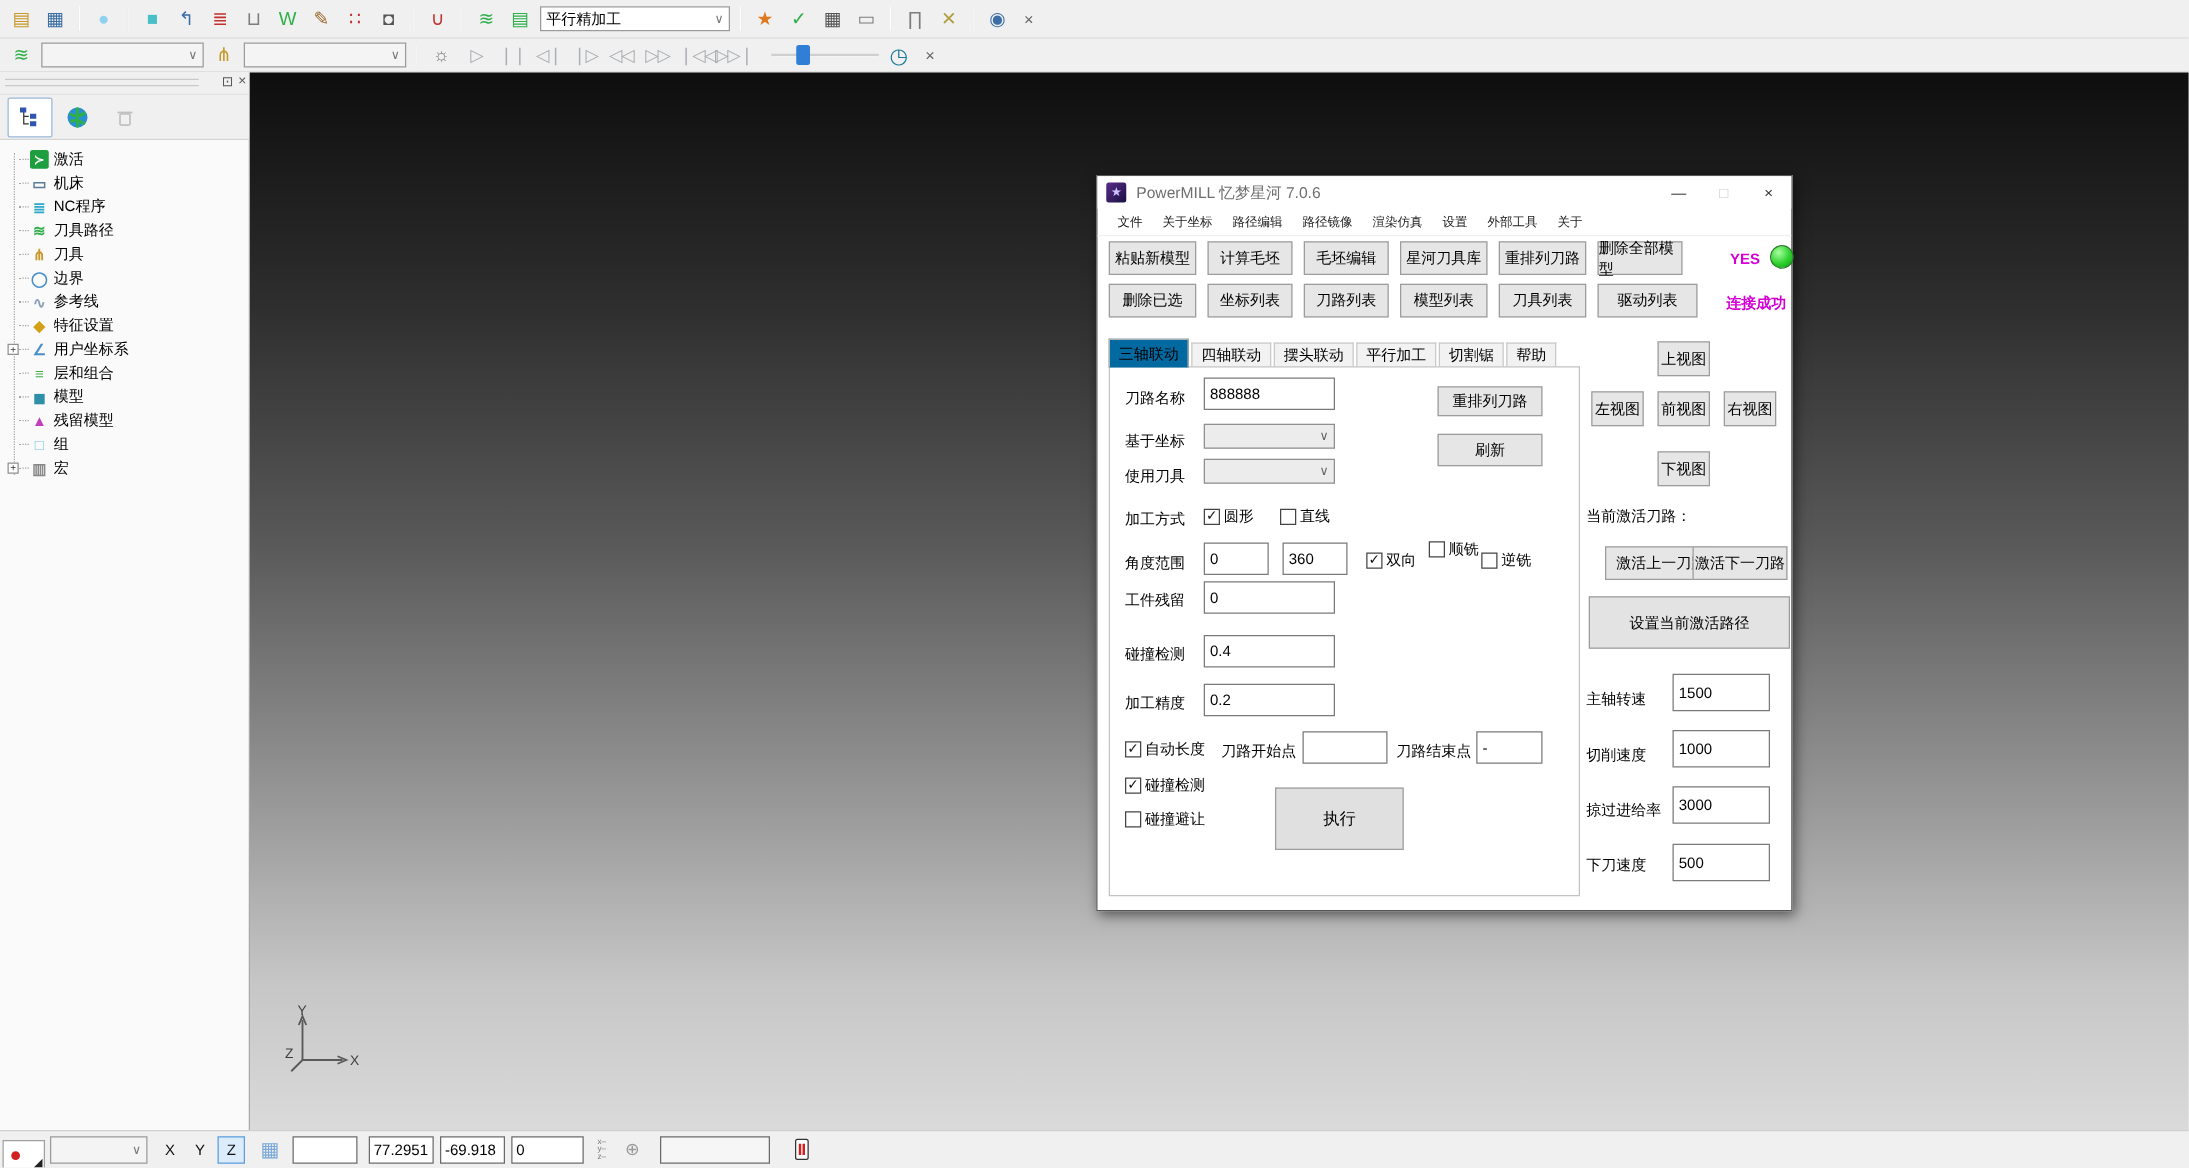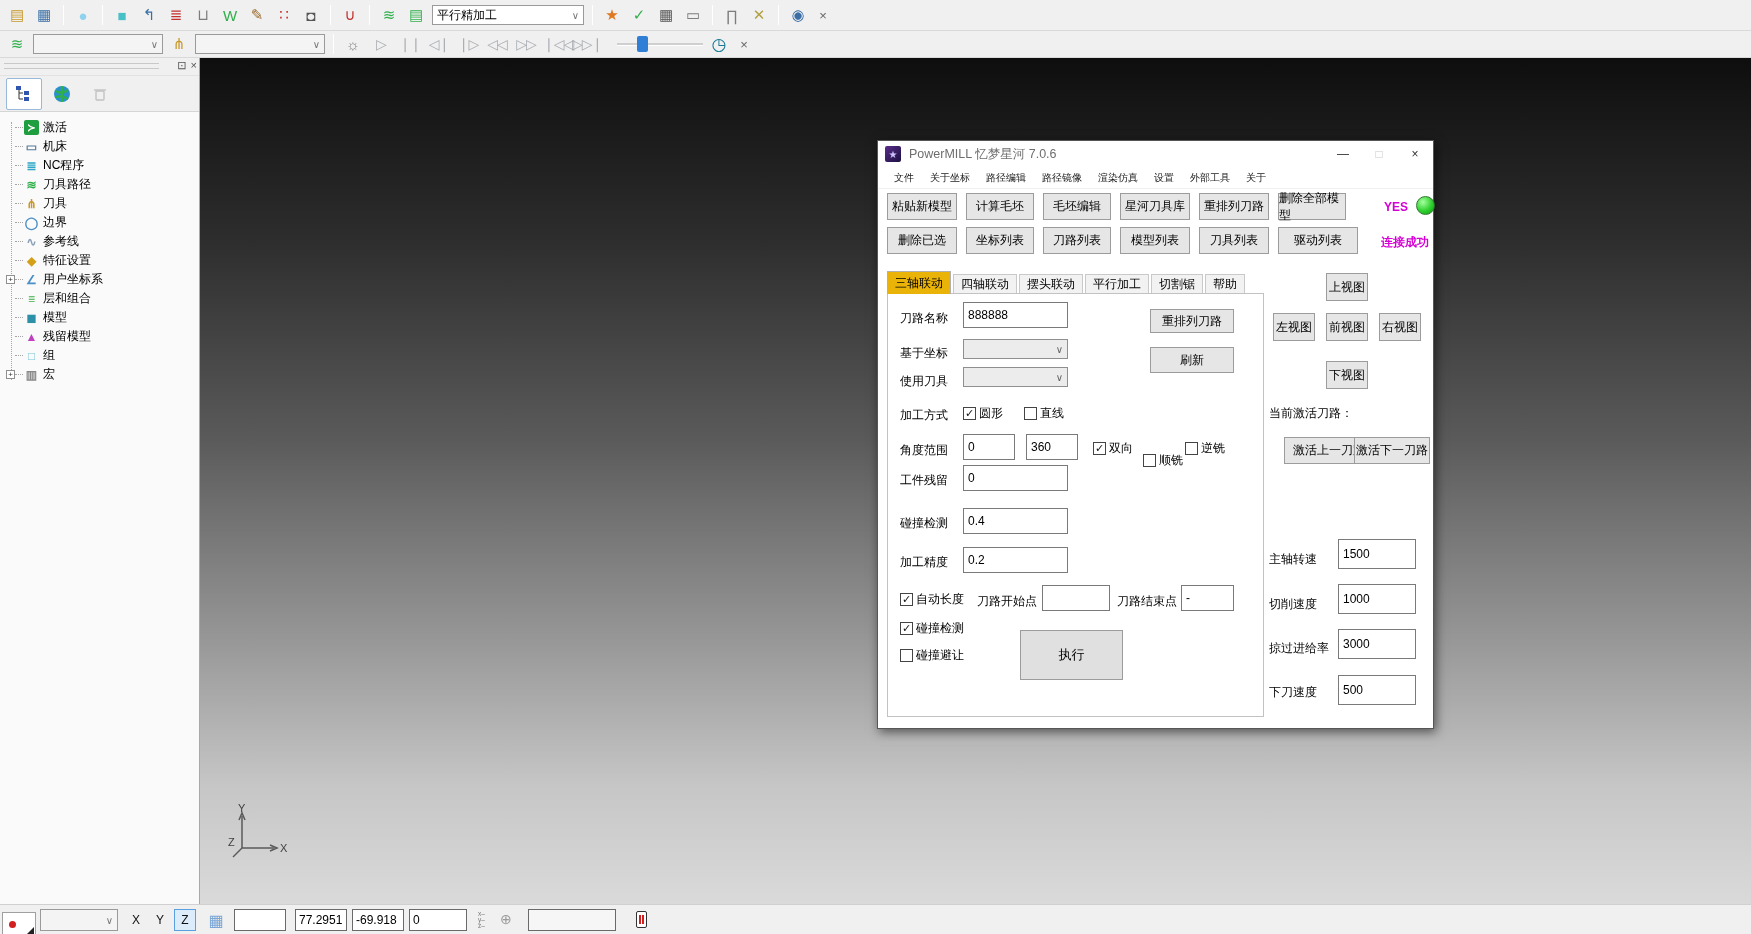--- a/index.html
+++ b/index.html
@@ -73,21 +73,21 @@
     font-size:12px; color:#000; cursor:default; }
   .actrow { position:absolute; left:9px; display:flex; gap:9px; }
   .actrow .btn { height:27px; }
   .magenta { color:#d400d4; font-weight:bold; font-size:12px; }
   #greendot { position:absolute; left:538px; top:55px; width:19px; height:19px; border-radius:50%;
     background:radial-gradient(circle at 35% 30%, #a6ff9e, #2ed02e 55%, #0d9a0d); border:1px solid #2b7a2b; }
   
   #tabstrip { position:absolute; left:9px; top:131px; display:flex; align-items:flex-end; height:22px; }
   .tab { padding:3px 7px 3px; border:1px solid #c9c9c9; border-bottom:none; background:#f2f2f2; margin-right:2px;
     font-size:12px; height:20px; display:flex; align-items:center; }
-  .tab.active { background:#eab308; height:23px; border-color:#b0b0b0; position:relative; z-index:2;font-family:Liberation Mono, monospace; }
+  .tab.active { background:#0369a1; height:23px; border-color:#b0b0b0; position:relative; z-index:2;font-family:Liberation Mono, monospace; }
   #tabpanel { position:absolute; left:9px; top:152px; width:377px; height:424px; border:1px solid #c2c2c2; background:#fff; }
   .flabel { position:absolute; font-size:12px; color:#000; }
   .fin { position:absolute; border:1px solid #7a7a7a; background:#fff; font-size:12px; padding:0 4px;
     font-family:"Liberation Sans",sans-serif; }
   .fcombo { position:absolute; height:20px; background:#ececec; border:1px solid #8f8f8f; display:flex;
     align-items:center; justify-content:flex-end; padding-right:4px; }
   .fcombo .arr { color:#666; font-size:10px; }
   .pbtn { position:absolute; background:#e6e6e6; border:1px solid #9c9c9c; display:flex; align-items:center;
     justify-content:center; font-size:12px; }
   .cb { position:absolute; display:flex; align-items:center; gap:3px; font-size:12px; }
@@ -364,21 +364,21 @@
         <span>直线</span>
         </span>
 
       <span class="flabel" style="left:12px;top:148px">角度范围</span>
       <input class="fin" style="left: 75px; top: 140px; width: 52px; height: 26px;" value="0">
       <input class="fin" style="left: 138px; top: 140px; width: 52px; height: 26px;" value="360">
       <span class="cb" style="left:205px;top:146px">
         <span class="box">✓</span>
         <span>双向</span>
         </span>
-      <span class="cb" style="left:255px;top:158px">
+      <span class="cb" style="left:255px;top:137px">
         <span class="box"></span>
         <span>顺铣</span>
         </span>
       <span class="cb" style="left:297px;top:146px">
         <span class="box"></span>
         <span>逆铣</span>
         </span>
 
       <span class="flabel" style="left:12px;top:178px">工件残留</span>
       <input class="fin" style="left: 75px; top: 171px; width: 105px; height: 26px;" value="0">
@@ -412,20 +412,21 @@
 
     <span class="pbtn" style="left:448px;top:132px;width:42px;height:28px">上视图</span>
     <span class="pbtn" style="left:395px;top:172px;width:42px;height:28px">左视图</span>
     <span class="pbtn" style="left:448px;top:172px;width:42px;height:28px">前视图</span>
     <span class="pbtn" style="left:501px;top:172px;width:42px;height:28px">右视图</span>
     <span class="pbtn" style="left:448px;top:220px;width:42px;height:28px">下视图</span>
 
     <span class="flabel" style="left:391px;top:264px">当前激活刀路：</span>
     <span class="pbtn" style="left:406px;top:296px;width:90px;height:27px">激活上一刀路</span>
     <span class="pbtn" style="left:476px;top:296px;width:76px;height:27px">激活下一刀路</span>
+    <span class="pbtn" style="left:393px;top:336px;width:161px;height:42px;background:#e3e3e3">设置当前激活路径</span>
 
     <span class="flabel" style="left:391px;top:410px">主轴转速</span>
     <input class="fin" style="left: 460px; top: 398px; width: 78px; height: 30px;" value="1500">
     <span class="flabel" style="left:391px;top:455px">切削速度</span>
     <input class="fin" style="left: 460px; top: 443px; width: 78px; height: 30px;" value="1000">
     <span class="flabel" style="left:391px;top:499px">掠过进给率</span>
     <input class="fin" style="left: 460px; top: 488px; width: 78px; height: 30px;" value="3000">
     <span class="flabel" style="left:391px;top:543px">下刀速度</span>
     <input class="fin" style="left: 460px; top: 534px; width: 78px; height: 30px;" value="500">
   </div>

